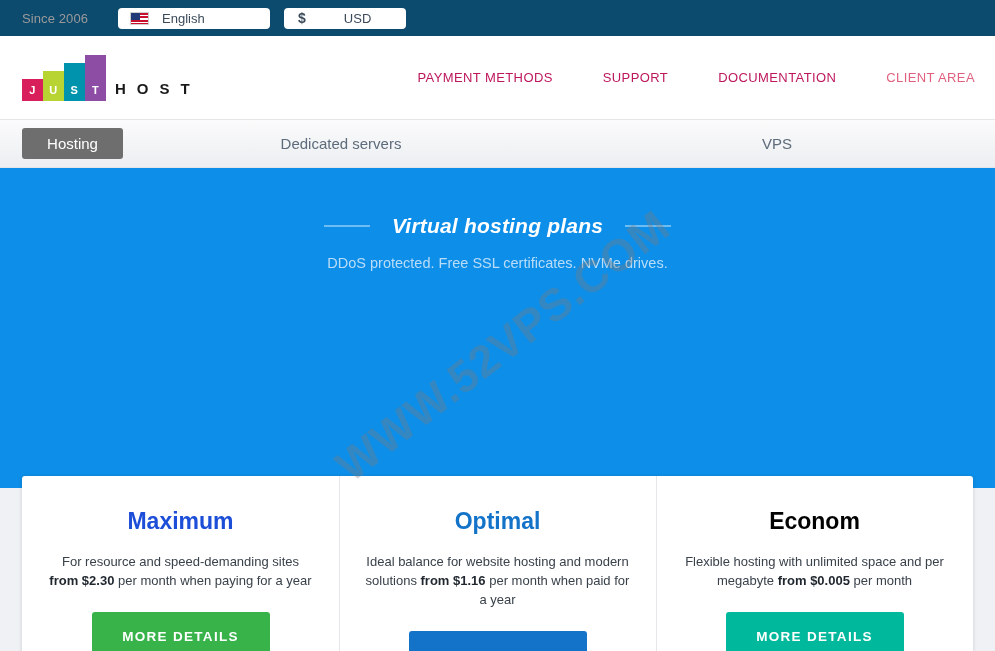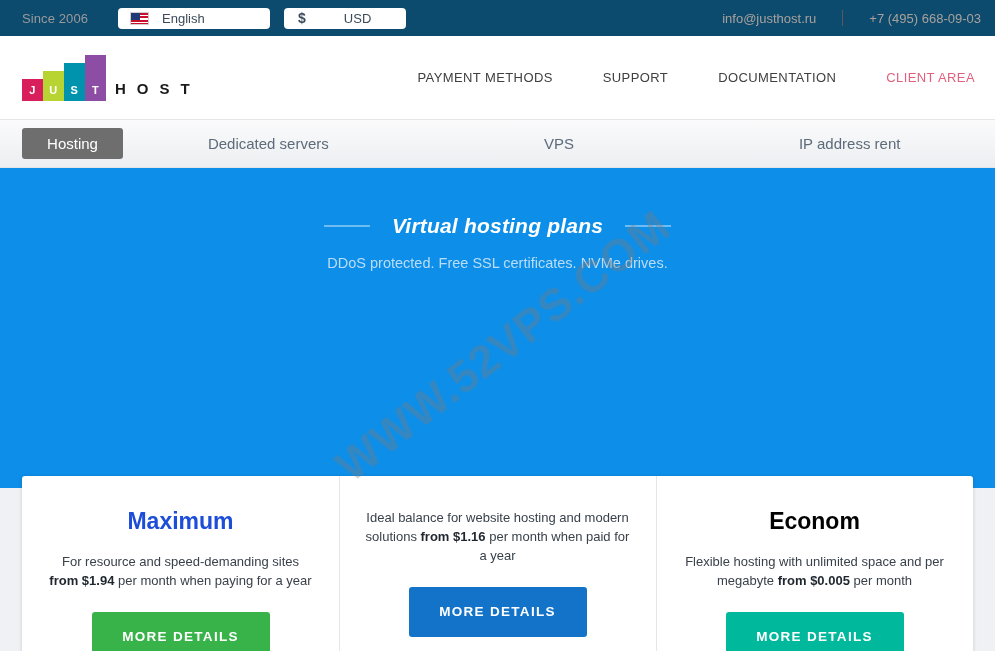--- a/index.html
+++ b/index.html
@@ -111,21 +111,21 @@
     margin-left: 9px;
     padding-bottom: 4px;
   }
   .mainnav {
     margin-left: auto;
     display: flex;
     align-items: center;
   }
   .mainnav a {
     font-size: 13px;
-    color: #404040;
+    color: #be185d;
     text-decoration: none;
     letter-spacing: .4px;
     margin-left: 50px;
   }
   .mainnav a.accent { color: #e0607e; }
 
   
   .tabbar {
     height: 48px;
     background: linear-gradient(to bottom, #fbfbfc 0%, #eceef1 100%);
@@ -269,25 +269,20 @@
         <span class="canton"></span>
     </span>
     <span>English</span>
   </div>
 
   <div class="pill pill-cur">
     <span class="cur-sym">$</span>
     <span>USD</span>
   </div>
 
-  <div class="topright">
-    <a href="#">info@justhost.ru</a>
-    <span class="sep"></span>
-    <a href="#">+7 (495) 668-09-03</a>
-  </div>
 </div>
 
 <div class="header">
   <div class="logo">
     <div class="logo-bars">
       <span class="bar b1">J</span>
       <span class="bar b2">U</span>
       <span class="bar b3">S</span>
       <span class="bar b4">T</span>
     </div>
@@ -299,45 +294,45 @@
     <a href="#">SUPPORT</a>
     <a href="#">DOCUMENTATION</a>
     <a href="#" class="accent">CLIENT AREA</a>
   </nav>
 </div>
 
 <div class="tabbar">
   <div class="tab active">Hosting</div>
   <div class="tab">Dedicated servers</div>
   <div class="tab">VPS</div>
-  <div class="tab">IP address rent</div>
 </div>
 
 <div class="stage">
 
   <div class="hero">
     <div class="hero-title-row">
       <span class="hero-rule"></span>
       <h1 class="hero-title">Virtual hosting plans</h1>
       <span class="hero-rule"></span>
     </div>
     <p class="hero-sub">DDoS protected. Free SSL certificates. NVMe drives.</p>
   </div>
 
   <div class="cards">
 
     <div class="card">
       <div class="card-title t-green">Maximum</div>
       <div class="card-desc">
-        <span>For resource and speed-demanding sites </span><b>from $1.94</b><span> per month when paying for a year</span>
+        <span>For resource and speed-demanding sites </span><b>from $2.30</b><span> per month when paying for a year</span>
       </div>
       <button class="btn b-green">MORE DETAILS</button>
     </div>
 
     <div class="card">
+      <div class="card-title t-blue">Optimal</div>
       <div class="card-desc">
         <span>Ideal balance for website hosting and modern solutions </span><b>from $1.16</b><span> per month when paid for a year</span>
       </div>
       <button class="btn b-blue">MORE DETAILS</button>
     </div>
 
     <div class="card">
       <div class="card-title t-teal">Econom</div>
       <div class="card-desc">
         <span>Flexible hosting with unlimited space and per megabyte </span><b>from $0.005</b><span> per month</span>

